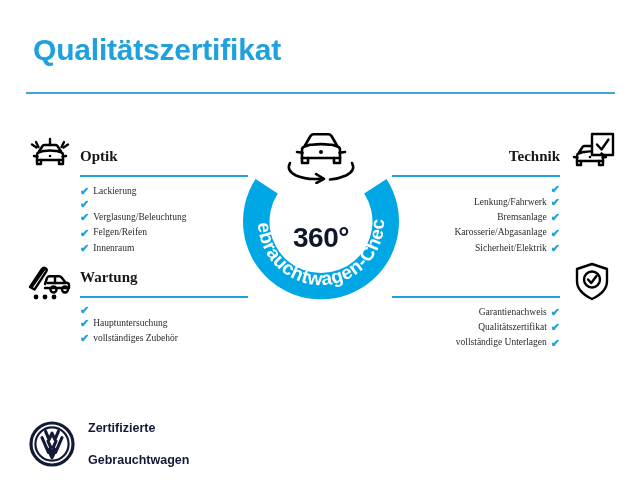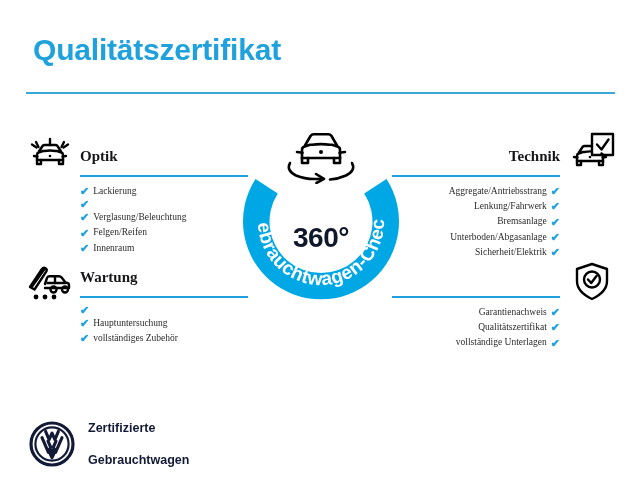--- a/index.html
+++ b/index.html
@@ -267,33 +267,32 @@
     </ul>
   </div>
 
   <div class="quad right" id="quad-technik">
     <div class="quad-head">
       <div class="quad-title">Technik</div>
       <div class="quad-underline"></div>
     </div>
     <ul class="quad-list">
       <li>
-          <span>Aggregate/Antriebsstrang</span>
           <span class="chk">✔</span>
         </li>
       <li>
           <span>Lenkung/Fahrwerk</span>
           <span class="chk">✔</span>
         </li>
       <li>
           <span>Bremsanlage</span>
           <span class="chk">✔</span>
         </li>
       <li>
-          <span>Unterboden/Abgasanlage</span>
+          <span>Karosserie/Abgasanlage</span>
           <span class="chk">✔</span>
         </li>
       <li>
           <span>Sicherheit/Elektrik</span>
           <span class="chk">✔</span>
         </li>
     </ul>
   </div>
 
   <div class="quad right" id="quad-garantie">

